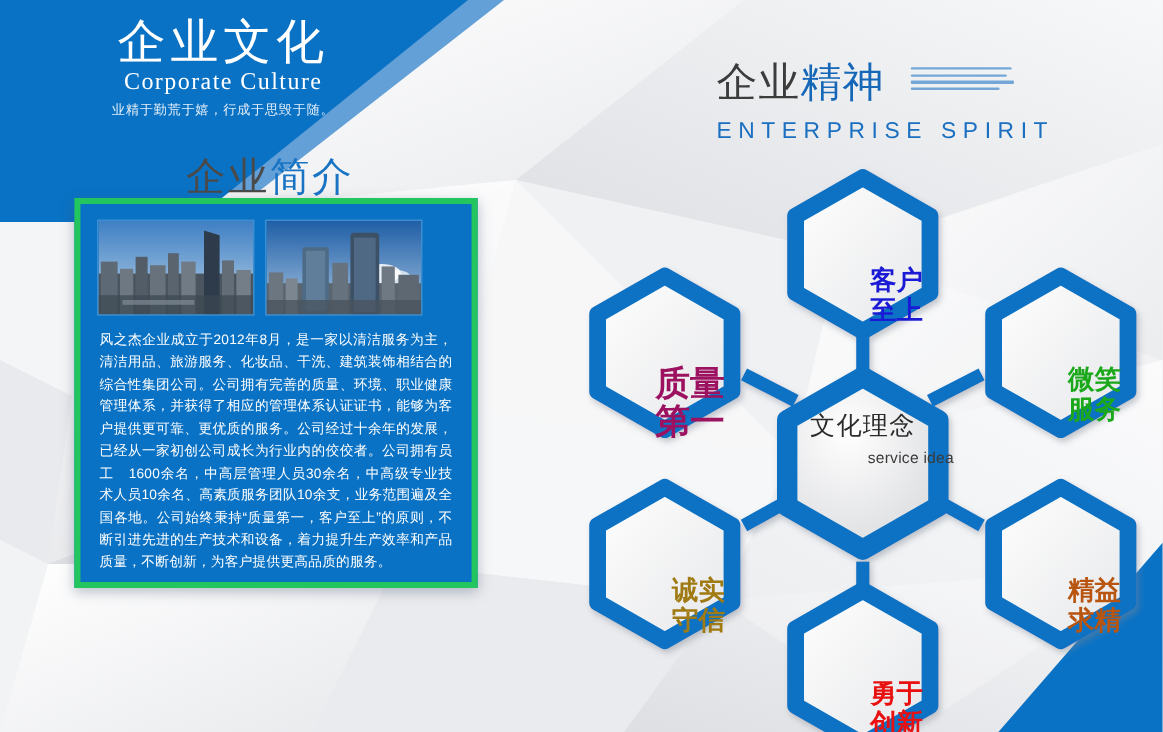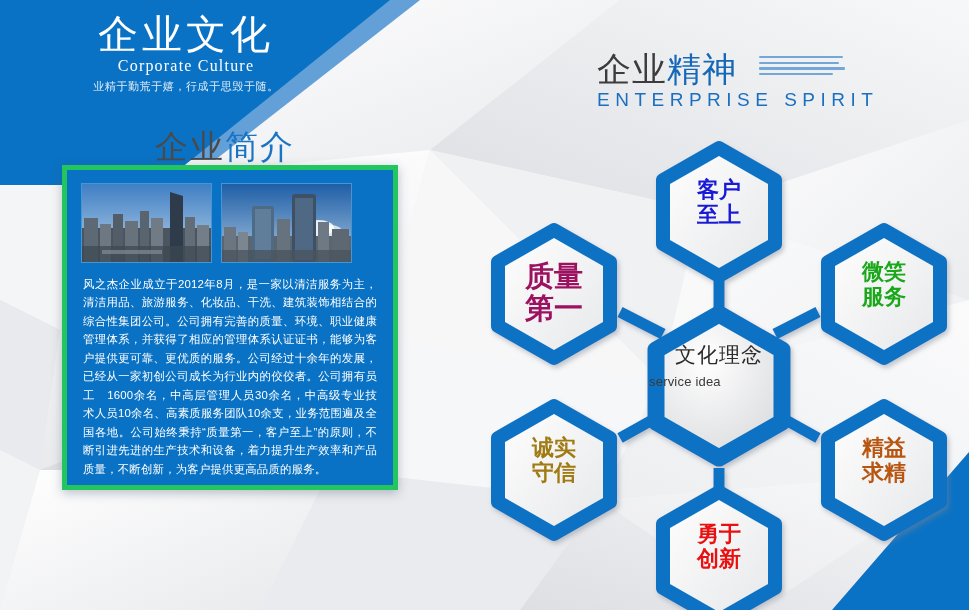--- a/index.html
+++ b/index.html
@@ -21,21 +21,21 @@
 
   .banner-text{position:absolute;left:36px;top:14px;width:300px;text-align:center;
                pointer-events:none;}
   .banner-cn{
     font-family:"Liberation Serif","DejaVu Serif",serif;
     font-size:40px;line-height:1.05;color:#ffffff;letter-spacing:4px;
     font-weight:400;
   }
   .banner-en{
     font-family:"Liberation Serif","DejaVu Serif",serif;
-    font-size:16px;color:#ffffff;letter-spacing:1.2px;margin-top:1px;
+    font-size:20px;color:#ffffff;letter-spacing:1.2px;margin-top:1px;
   }
   .banner-sub{
     font-size:11px;color:#e4eef8;letter-spacing:.6px;margin-top:4px;
   }
 
   
   .intro-head{position:absolute;left:155px;top:113px;font-size:33px;letter-spacing:2px;
               white-space:nowrap;margin-top:12px;}
   .intro-head .dark{color:#4a4a4a;font-weight:400;}
   .intro-head .blue{color:#1a74c4;font-weight:400;}
@@ -55,34 +55,34 @@
   .card-body{
     padding:12px 16px 0 16px;color:#ffffff;font-size:11.4px;line-height:1.62;
     text-align:justify;letter-spacing:.2px;
   }
 
   
   .spirit{position:absolute;left:597px;top:52px;}
   .spirit-cn{font-size:34px;letter-spacing:1px;white-space:nowrap;line-height:1;}
   .spirit-cn .dark{color:#3c3c3c;}
   .spirit-cn .blue{color:#1567b8;}
-  .spirit-en{font-size:19px;color:#1a6fc0;letter-spacing:5.5px;margin-top:3px;}
+  .spirit-en{font-size:19px;color:#1a6fc0;letter-spacing:5.5px;margin-top:13px;}
   .spirit-deco{position:absolute;left:162px;top:4px;width:86px;height:26px;opacity:.75;}
   .spirit-deco i{display:block;height:2.4px;background:#4b8fd0;margin-bottom:3.2px;
                  border-radius:1px;}
 
   
   #hexwrap{position:absolute;left:470px;top:118px;width:499px;height:492px;}
   #hexwrap svg{display:block;}
-  .hexlabel{position:absolute;text-align:center;line-height:1.12;
-            font-weight:700;pointer-events:none;white-space:nowrap;}
+  .hexlabel{position:absolute;text-align:right;line-height:1.12;
+            font-weight:700;pointer-events:none;white-space:nowrap;margin-top:44px;}
   .hex-center-cn{position:absolute;text-align:center;white-space:nowrap;
                  font-size:21px;color:#2b2b2b;letter-spacing:1px;font-weight:400;}
-  .hex-center-en{position:absolute;text-align:left;white-space:nowrap;
-                 font-size:13px;color:#3a3a3a;letter-spacing:.2px;}
+  .hex-center-en{position:absolute;text-align:center;white-space:nowrap;
+                 font-size:13px;color:#3a3a3a;letter-spacing:.2px;padding-left:40px;}
 </style>
 </head>
 <body>
 
 <div id="stage">
 
   <div id="bg">
     <svg viewBox="0 0 969 610" xmlns="http://www.w3.org/2000/svg">
       <defs>
         <linearGradient id="gA" x1="0" y1="0" x2="1" y2="1">

